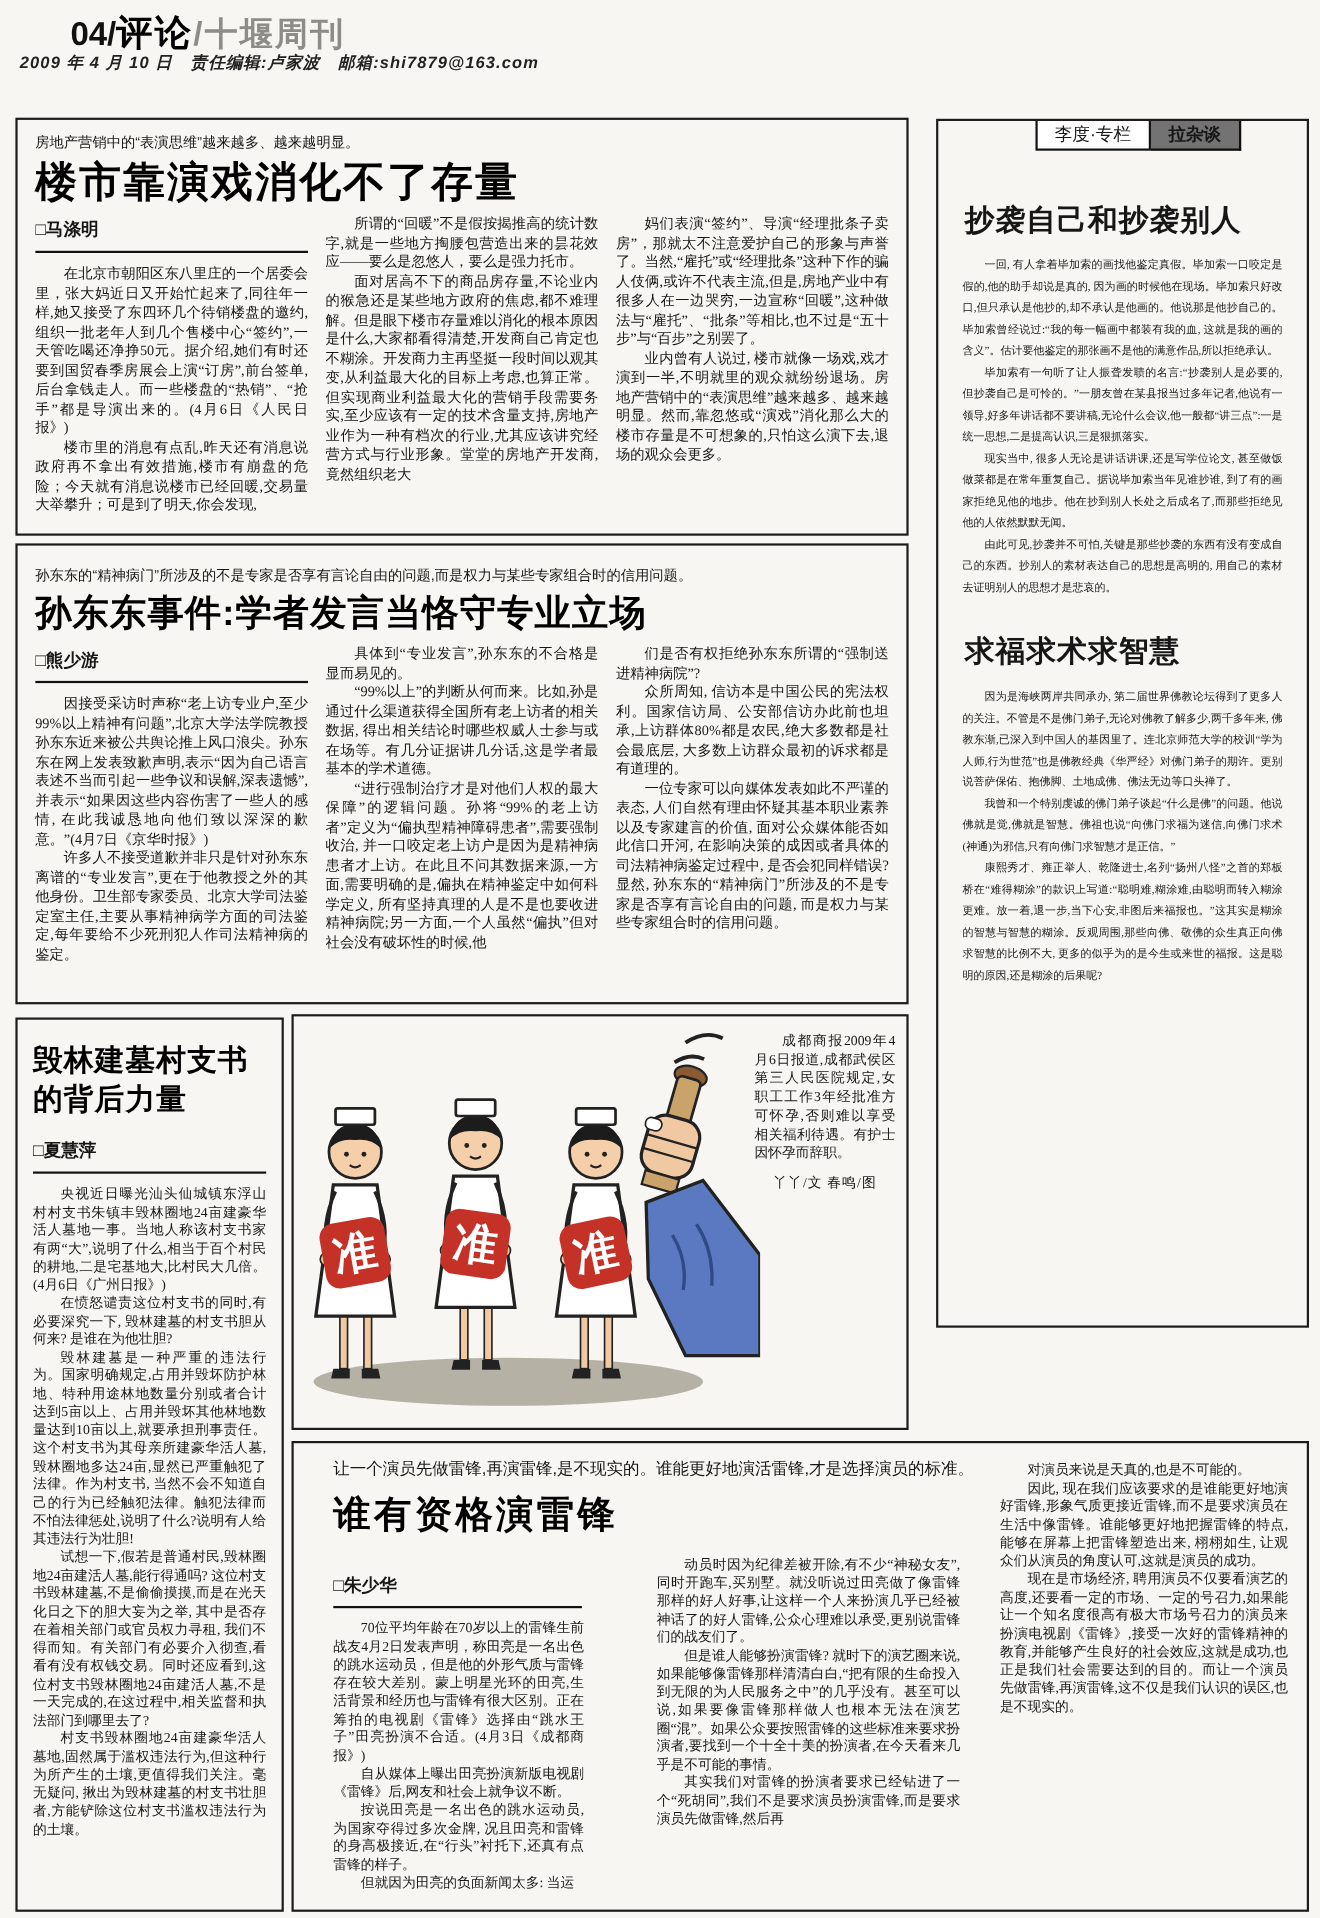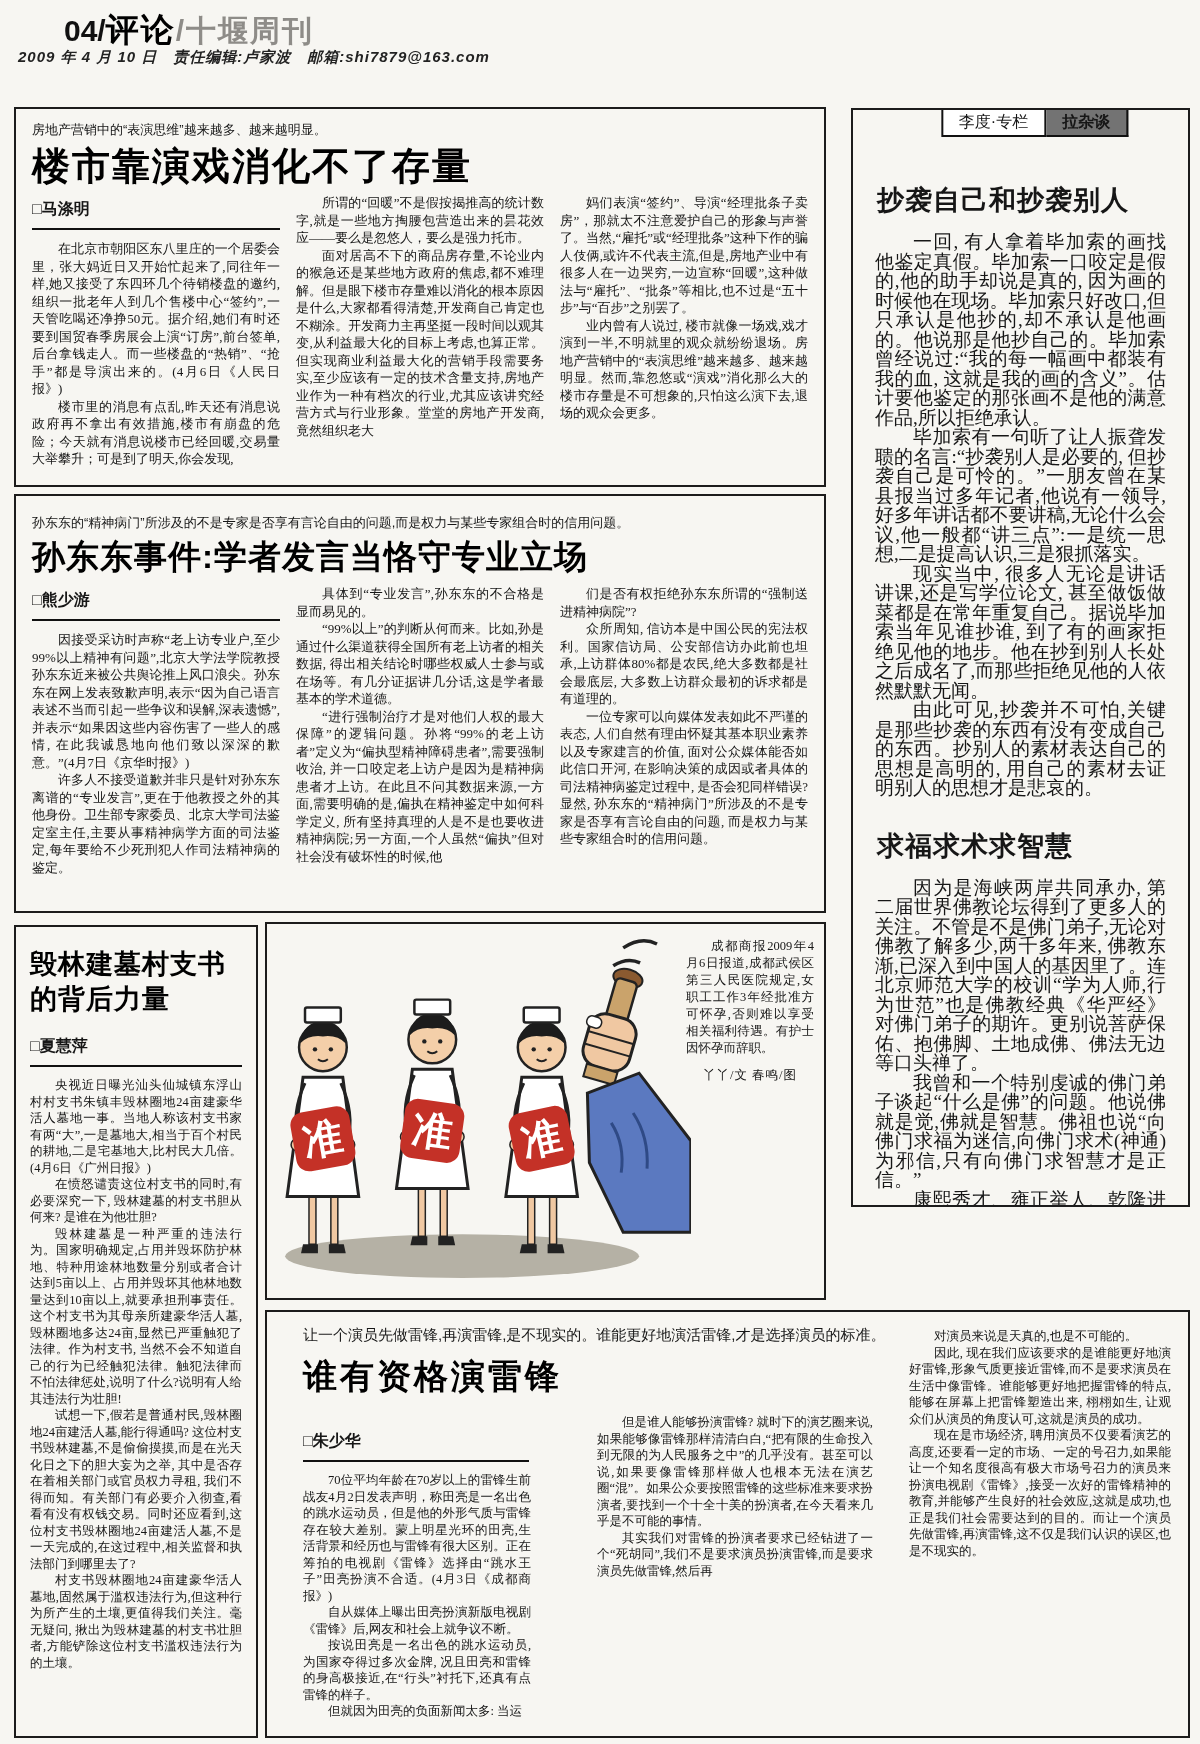--- a/index.html
+++ b/index.html
@@ -54,21 +54,21 @@
   .b5-col p { text-align: justify; text-indent: 2em; font-size: 12.5px; line-height: 16.5px; }
   .b5-col1 { left: 36px;  top: 160px; width: 228px; height: 254px; }
   .b5-col2 { left: 330px; top: 102px; width: 276px; height: 312px; }
   .b5-col3 { left: 642px; top: 16px;  width: 262px; height: 398px; }
   
   .tab-strip { position: absolute; top: -2px; left: 50%; transform: translateX(-50%); display: flex; font: 16px "Liberation Sans", "DejaVu Sans", sans-serif; padding-left: 28px; }
   .tab-a { border: 2px solid #111; background: #fff; padding: 2px 16px; white-space: nowrap; }
   .tab-b { border: 2px solid #111; border-left: none; background: #737373; font-weight: bold; padding: 2px 16px; white-space: nowrap; }
   .sb-hl { font-family: "Liberation Sans", "DejaVu Sans", sans-serif; font-weight: 900; font-size: 27px; letter-spacing: 1px; margin: 42px 0 14px 2px; }
   .sb-hl2 { margin-top: 30px; }
-  #sidebar p { text-align: justify; text-indent: 2em; font-size: 19px; line-height: 19.5px; }
+  #sidebar p { text-align: justify; text-indent: 2em; font-size: 10px; line-height: 19.5px; }
 </style>
 </head>
 <body>
 
 <div>
 
   <header class="masthead">
     <span class="m-num">04/</span><span class="m-sec">评论</span><span class="m-pub">/十堰周刊</span>
   </header>
   <div class="dateline">
@@ -113,21 +113,21 @@
         <p>们是否有权拒绝孙东东所谓的“强制送进精神病院”?</p>
         <p>众所周知, 信访本是中国公民的宪法权利。国家信访局、公安部信访办此前也坦承,上访群体80%都是农民,绝大多数都是社会最底层, 大多数上访群众最初的诉求都是有道理的。</p>
         <p>一位专家可以向媒体发表如此不严谨的表态, 人们自然有理由怀疑其基本职业素养以及专家建言的价值, 面对公众媒体能否如此信口开河, 在影响决策的成因或者具体的司法精神病鉴定过程中, 是否会犯同样错误?显然, 孙东东的“精神病门”所涉及的不是专家是否享有言论自由的问题, 而是权力与某些专家组合时的信用问题。</p>
       </div>
     </div>
   </section>
 
   <section id="box3" class="box">
     <h1 class="hl">毁林建墓村支书的背后力量</h1>
     <div class="author">□夏慧萍</div>
-    <p>央视近日曝光汕头仙城镇东浮山村村支书朱镇丰毁林圈地24亩建豪华活人墓地一事。当地人称该村支书家有两“大”,一是墓地大,相当于百个村民的耕地,二是宅基地大,比村民大几倍。(4月6日《广州日报》)</p>
+    <p>央视近日曝光汕头仙城镇东浮山村村支书朱镇丰毁林圈地24亩建豪华活人墓地一事。当地人称该村支书家有两“大”,说明了什么,相当于百个村民的耕地,二是宅基地大,比村民大几倍。(4月6日《广州日报》)</p>
     <p>在愤怒谴责这位村支书的同时,有必要深究一下, 毁林建墓的村支书胆从何来? 是谁在为他壮胆?</p>
     <p>毁林建墓是一种严重的违法行为。国家明确规定,占用并毁坏防护林地、特种用途林地数量分别或者合计达到5亩以上、占用并毁坏其他林地数量达到10亩以上,就要承担刑事责任。这个村支书为其母亲所建豪华活人墓, 毁林圈地多达24亩,显然已严重触犯了法律。作为村支书, 当然不会不知道自己的行为已经触犯法律。触犯法律而不怕法律惩处,说明了什么?说明有人给其违法行为壮胆!</p>
     <p>试想一下,假若是普通村民,毁林圈地24亩建活人墓,能行得通吗? 这位村支书毁林建墓,不是偷偷摸摸,而是在光天化日之下的胆大妄为之举, 其中是否存在着相关部门或官员权力寻租, 我们不得而知。有关部门有必要介入彻查,看看有没有权钱交易。同时还应看到,这位村支书毁林圈地24亩建活人墓,不是一天完成的,在这过程中,相关监督和执法部门到哪里去了?</p>
     <p>村支书毁林圈地24亩建豪华活人墓地,固然属于滥权违法行为,但这种行为所产生的土壤,更值得我们关注。毫无疑问, 揪出为毁林建墓的村支书壮胆者,方能铲除这位村支书滥权违法行为的土壤。</p>
   </section>
 
   <section id="box4" class="box">
     <svg class="cartoon-svg" viewBox="0 0 420 352" width="418" height="350" xmlns="http://www.w3.org/2000/svg">
       <ellipse cx="190" cy="324" rx="178" ry="22" fill="#b5b1a5"></ellipse>
 
@@ -223,20 +223,21 @@
     <p class="b5-kicker">让一个演员先做雷锋,再演雷锋,是不现实的。谁能更好地演活雷锋,才是选择演员的标准。</p>
     <h1 class="hl b5-headline">谁有资格演雷锋</h1>
     <div class="author b5-author">□朱少华</div>
     <div class="b5-col b5-col1">
       <p>70位平均年龄在70岁以上的雷锋生前战友4月2日发表声明，称田亮是一名出色的跳水运动员，但是他的外形气质与雷锋存在较大差别。蒙上明星光环的田亮,生活背景和经历也与雷锋有很大区别。正在筹拍的电视剧《雷锋》选择由“跳水王子”田亮扮演不合适。(4月3日《成都商报》)</p>
       <p>自从媒体上曝出田亮扮演新版电视剧《雷锋》后,网友和社会上就争议不断。</p>
       <p>按说田亮是一名出色的跳水运动员,为国家夺得过多次金牌, 况且田亮和雷锋的身高极接近,在“行头”衬托下,还真有点雷锋的样子。</p>
       <p>但就因为田亮的负面新闻太多: 当运</p>
     </div>
     <div class="b5-col b5-col2">
+      <p>动员时因为纪律差被开除,有不少“神秘女友”,同时开跑车,买别墅。就没听说过田亮做了像雷锋那样的好人好事,让这样一个人来扮演几乎已经被神话了的好人雷锋,公众心理难以承受,更别说雷锋们的战友们了。</p>
       <p>但是谁人能够扮演雷锋? 就时下的演艺圈来说,如果能够像雷锋那样清清白白,“把有限的生命投入到无限的为人民服务之中”的几乎没有。甚至可以说,如果要像雷锋那样做人也根本无法在演艺圈“混”。如果公众要按照雷锋的这些标准来要求扮演者,要找到一个十全十美的扮演者,在今天看来几乎是不可能的事情。</p>
       <p>其实我们对雷锋的扮演者要求已经钻进了一个“死胡同”,我们不是要求演员扮演雷锋,而是要求演员先做雷锋,然后再</p>
     </div>
     <div class="b5-col b5-col3">
       <p>对演员来说是天真的,也是不可能的。</p>
       <p>因此, 现在我们应该要求的是谁能更好地演好雷锋,形象气质更接近雷锋,而不是要求演员在生活中像雷锋。谁能够更好地把握雷锋的特点,能够在屏幕上把雷锋塑造出来, 栩栩如生, 让观众们从演员的角度认可,这就是演员的成功。</p>
       <p>现在是市场经济, 聘用演员不仅要看演艺的高度,还要看一定的市场、一定的号召力,如果能让一个知名度很高有极大市场号召力的演员来扮演电视剧《雷锋》,接受一次好的雷锋精神的教育,并能够产生良好的社会效应,这就是成功,也正是我们社会需要达到的目的。而让一个演员先做雷锋,再演雷锋,这不仅是我们认识的误区,也是不现实的。</p>
     </div>
   </section>
 

